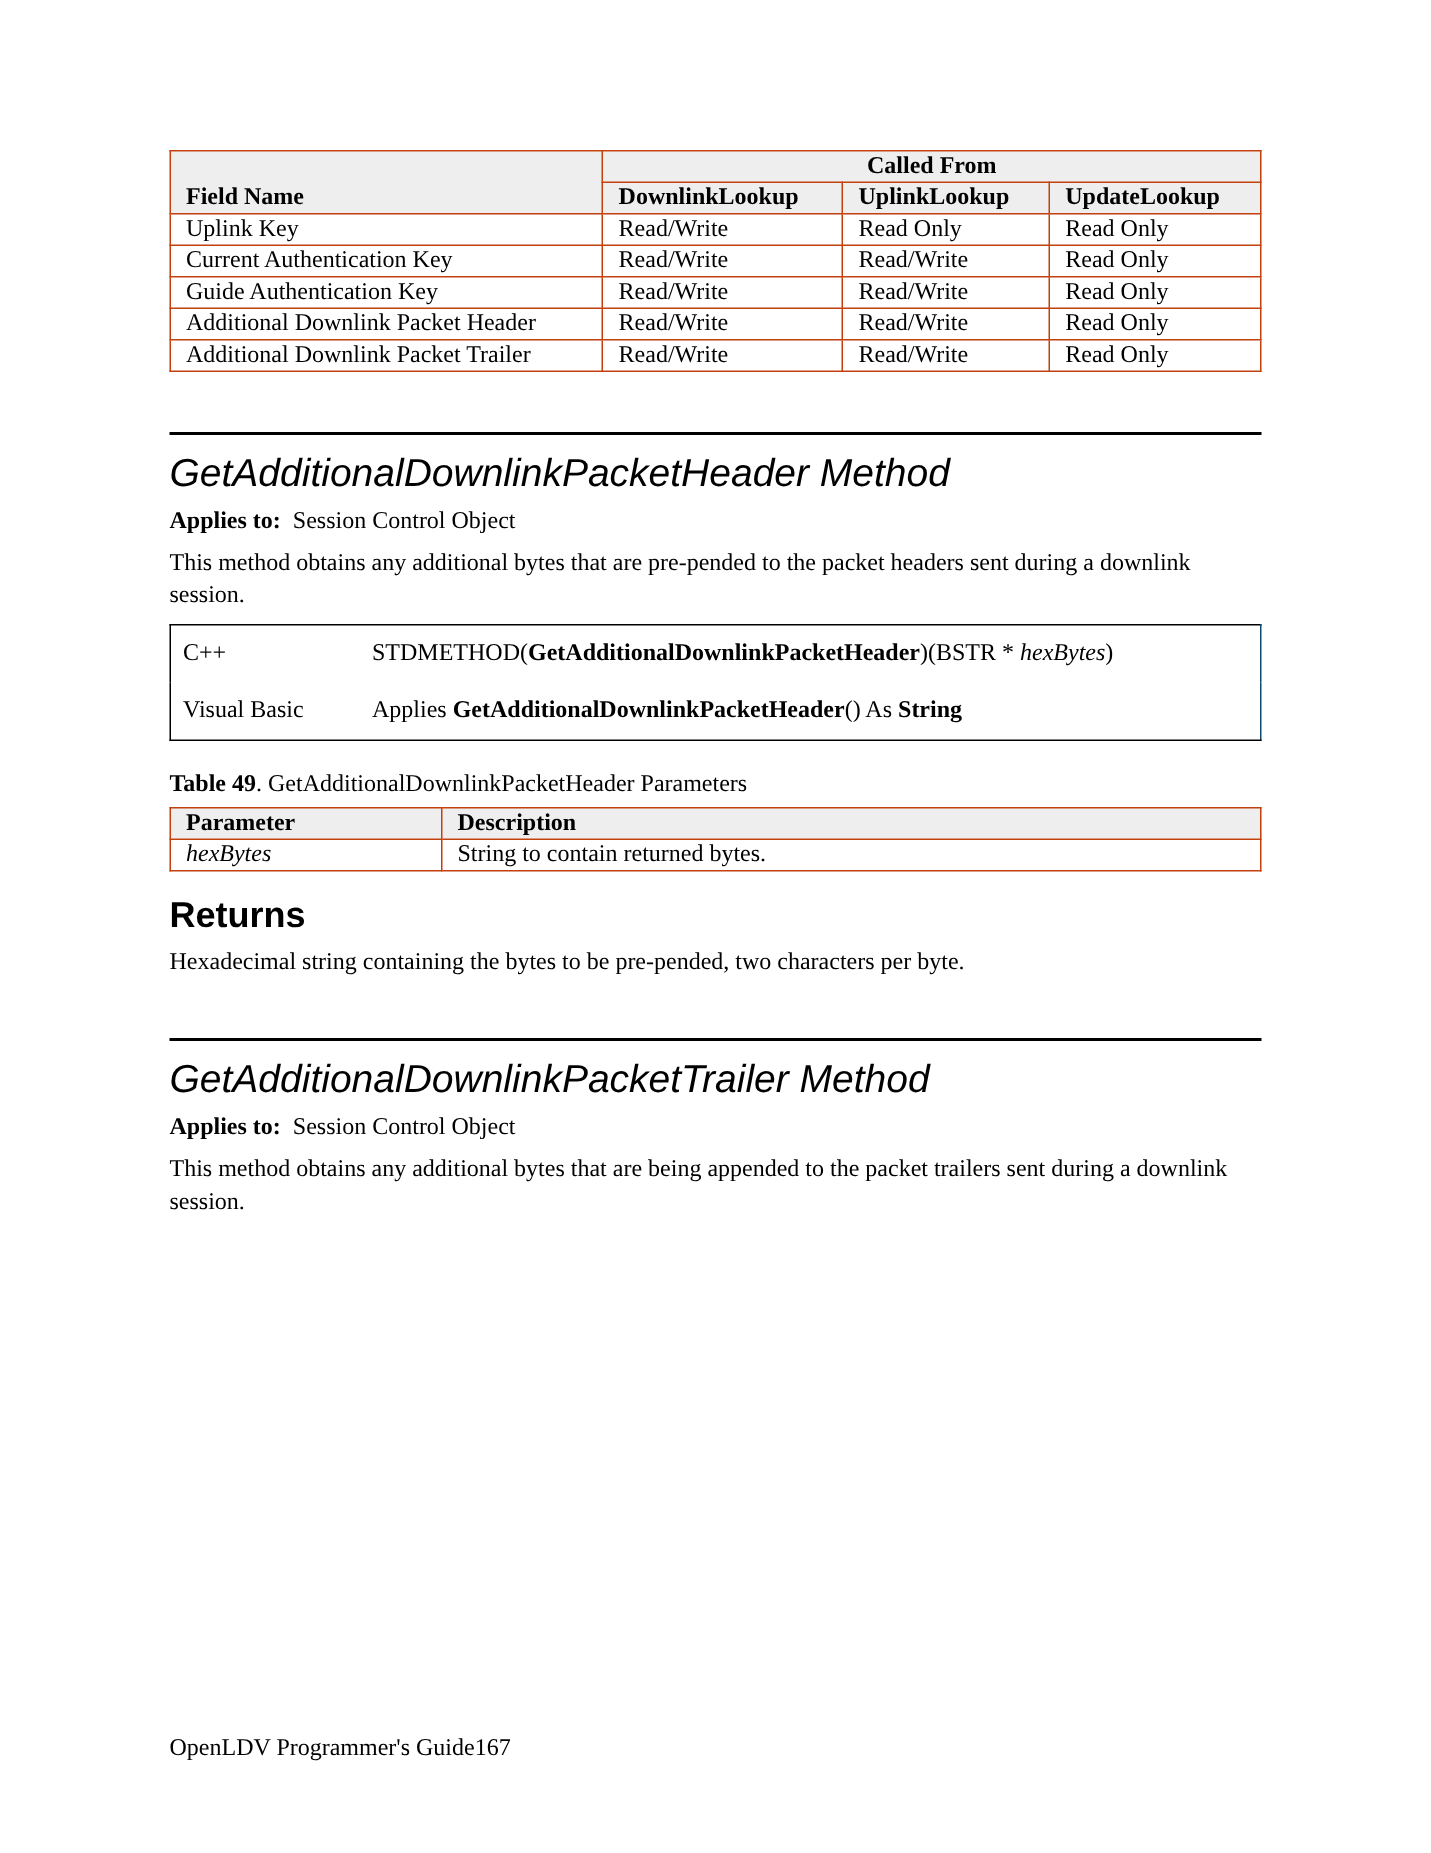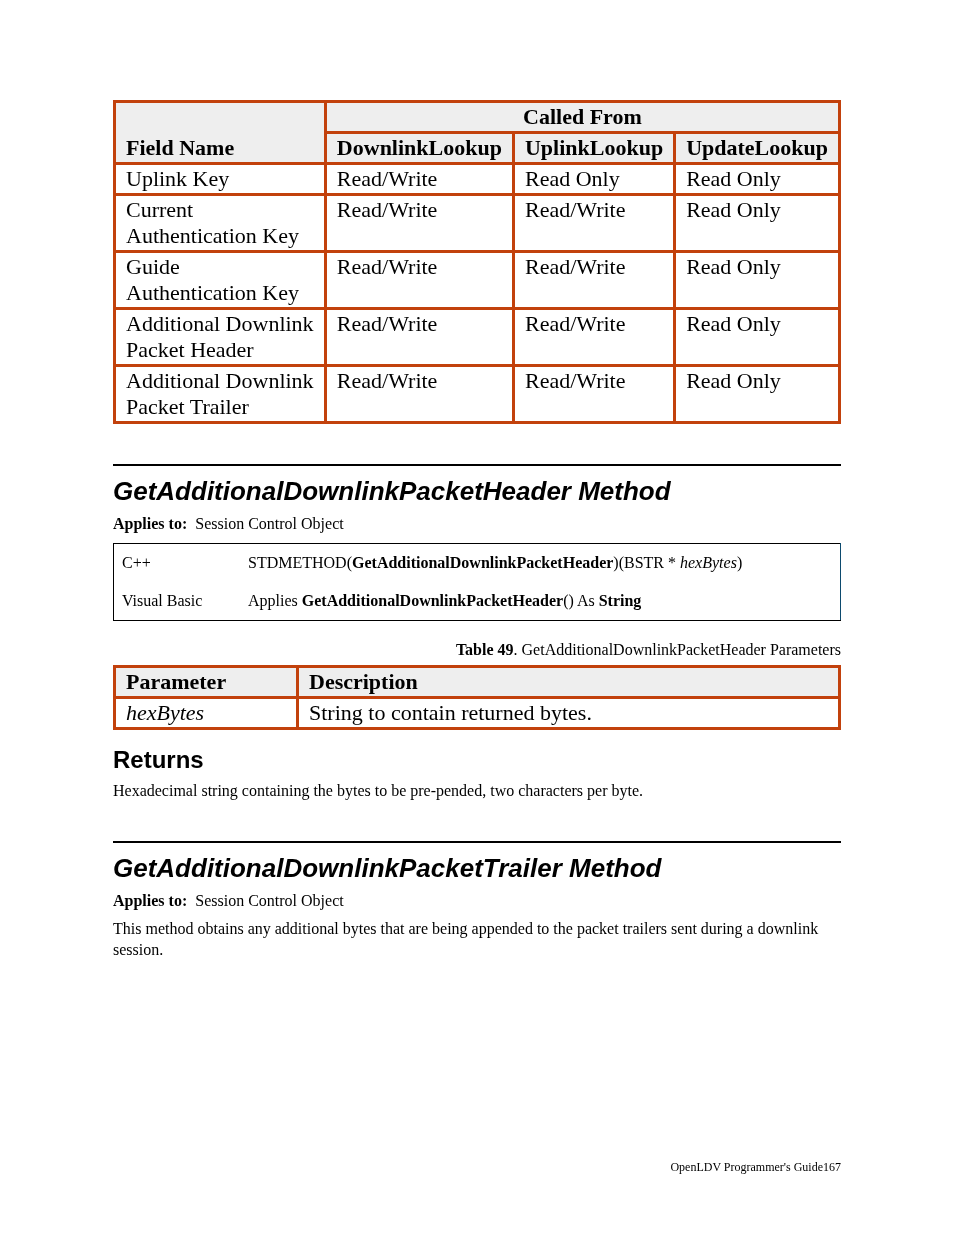--- a/index.html
+++ b/index.html
@@ -16,37 +16,37 @@
     padding: 100px 113px 40px 113px;
     box-sizing: border-box;
     position: relative;
   }
   table.grid {
     border-collapse: collapse;
     width: 100%;
     margin: 0 0 10px 0;
   }
   table.grid th, table.grid td {
-    border: 3px solid #c2410c;
+    border: 1px solid #c2410c;
     padding: 1px 10px;
     text-align: left;
-    font-size: 22px;
+    font-size: 16px;
     vertical-align: top;
   }
   table.grid th {
     background: #eee;
     font-weight: bold;
   }
   table.grid th.center {
     text-align: center;
   }
   h2.method {
     font-family: Arial, Helvetica, sans-serif;
     font-style: italic;
-    font-weight: bold;
+    font-weight: normal;
     font-size: 26px;
     margin: 40px 0 4px 0;
     padding-top: 10px;
     border-top: 2px solid #000;
   }
   h3.subhead {
     font-family: Arial, Helvetica, sans-serif;
     font-weight: bold;
     font-size: 24px;
     margin: 16px 0 6px 0;
@@ -68,31 +68,31 @@
   table.syntax td {
     padding: 10px 8px;
     text-align: left;
     vertical-align: top;
   }
   table.syntax tr.outer-top td { border-top: 1px solid #000; }
   table.syntax tr.outer-bottom td { border-bottom: 1px solid #000; }
   table.syntax td.left { border-left: 1px solid #000; }
   table.syntax td.right { border-right: 1px solid #0c4a6e; }
   .caption {
-    text-align: right;
+    text-align: left;
     margin: 18px 0 6px 0;
   }
   .footer {
     position: absolute;
     bottom: 60px;
     left: 113px;
     right: 113px;
     display: flex;
-    justify-content: flex-end;
-    font-size: 12px;
+    justify-content: flex-start;
+    font-size: 16px;
   }
   .italic { font-style: italic; }
   .bold { font-weight: bold; }
 </style>
 </head>
 <body>
 
 <div class="page">
 
   <table class="grid">
@@ -138,20 +138,21 @@
     </tr>
   </tbody>
     </table>
 
   <h2 class="method">GetAdditionalDownlinkPacketHeader Method</h2>
   <div class="body-block">
     <p>
       <span class="bold">Applies to:</span>&nbsp;
       <span>Session Control Object</span>
     </p>
+    <p class="tight">This method obtains any additional bytes that are pre-pended to the packet headers sent during a downlink session.</p>
   </div>
 
   <table class="syntax">
     <tbody>
         <tr class="outer-top">
       <td class="left" style="width:110px;">C++</td>
       <td class="right">
         <span>STDMETHOD(</span><span class="bold">GetAdditionalDownlinkPacketHeader</span><span>)(BSTR * </span><span class="italic">hexBytes</span><span>)</span>
       </td>
     </tr>

